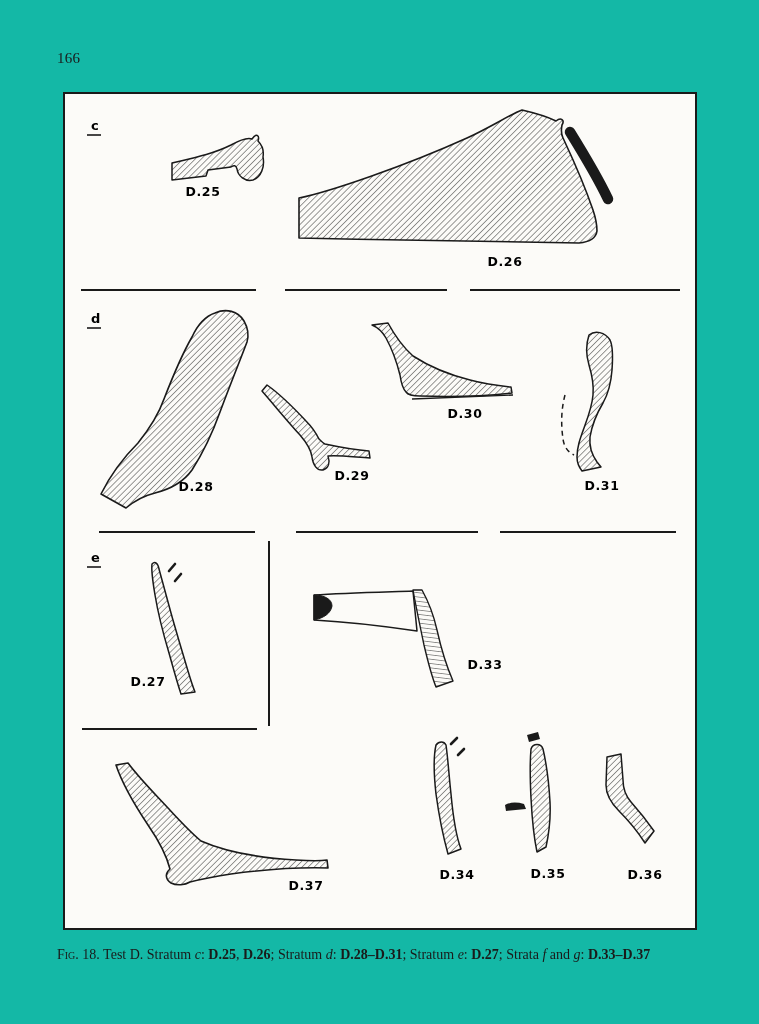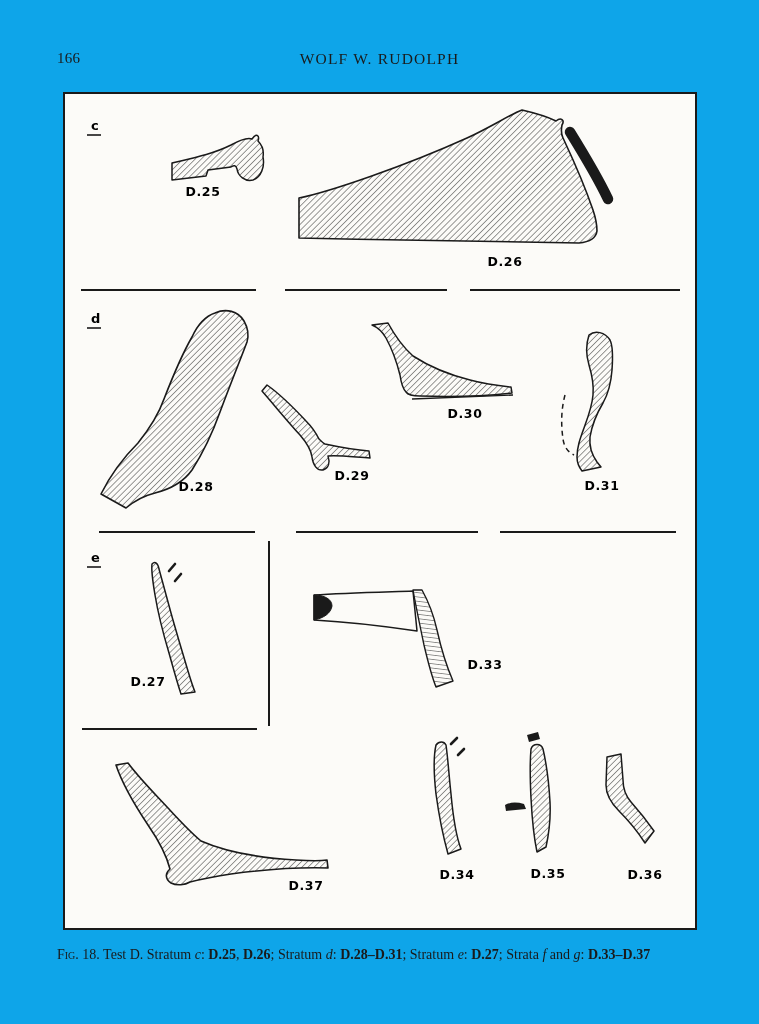--- a/index.html
+++ b/index.html
@@ -3,21 +3,21 @@
 <meta charset="utf-8">
 <style>
   html,body{margin:0;padding:0;}
   body{
     width:759px;height:1024px;
     background:#e9e7e3;
     font-family:"Liberation Serif", serif;
   }
   .page{
     position:relative;width:759px;height:1024px;
-    background:#0ea5e9;color:#1a1a1a;overflow:hidden;
+    background:#14b8a6;color:#1a1a1a;overflow:hidden;
   }
   .page-number{
     position:absolute;left:57px;top:50px;
     font-size:15px;letter-spacing:0.3px;
   }
   .running-head{
     position:absolute;left:0;right:0;top:50px;
     text-align:center;font-size:15.5px;letter-spacing:1.2px;
   }
   .figure-box{
@@ -44,21 +44,20 @@
   .cap-sc{font-variant:small-caps;}
   .cap-it{font-style:italic;}
   .cap-b{font-weight:bold;}
 </style>
 </head>
 <body>
 
 <div class="page">
 
   <div class="page-number">166</div>
-  <div class="running-head">WOLF W. RUDOLPH</div>
 
   <div class="figure-box">
     <svg viewBox="0 0 630 834" xmlns="http://www.w3.org/2000/svg">
       <defs>
         <pattern id="hatch" patternUnits="userSpaceOnUse" width="4.3" height="4.3" patternTransform="rotate(45)">
           <rect width="4.3" height="4.3" fill="#fcfbf8"></rect>
           <line x1="0" y1="0" x2="0" y2="4.3" stroke="#1a1a1a" stroke-width="0.9"></line>
         </pattern>
         <pattern id="hatch2" patternUnits="userSpaceOnUse" width="4.3" height="4.3" patternTransform="rotate(97)">
           <rect width="4.3" height="4.3" fill="#fcfbf8"></rect>

